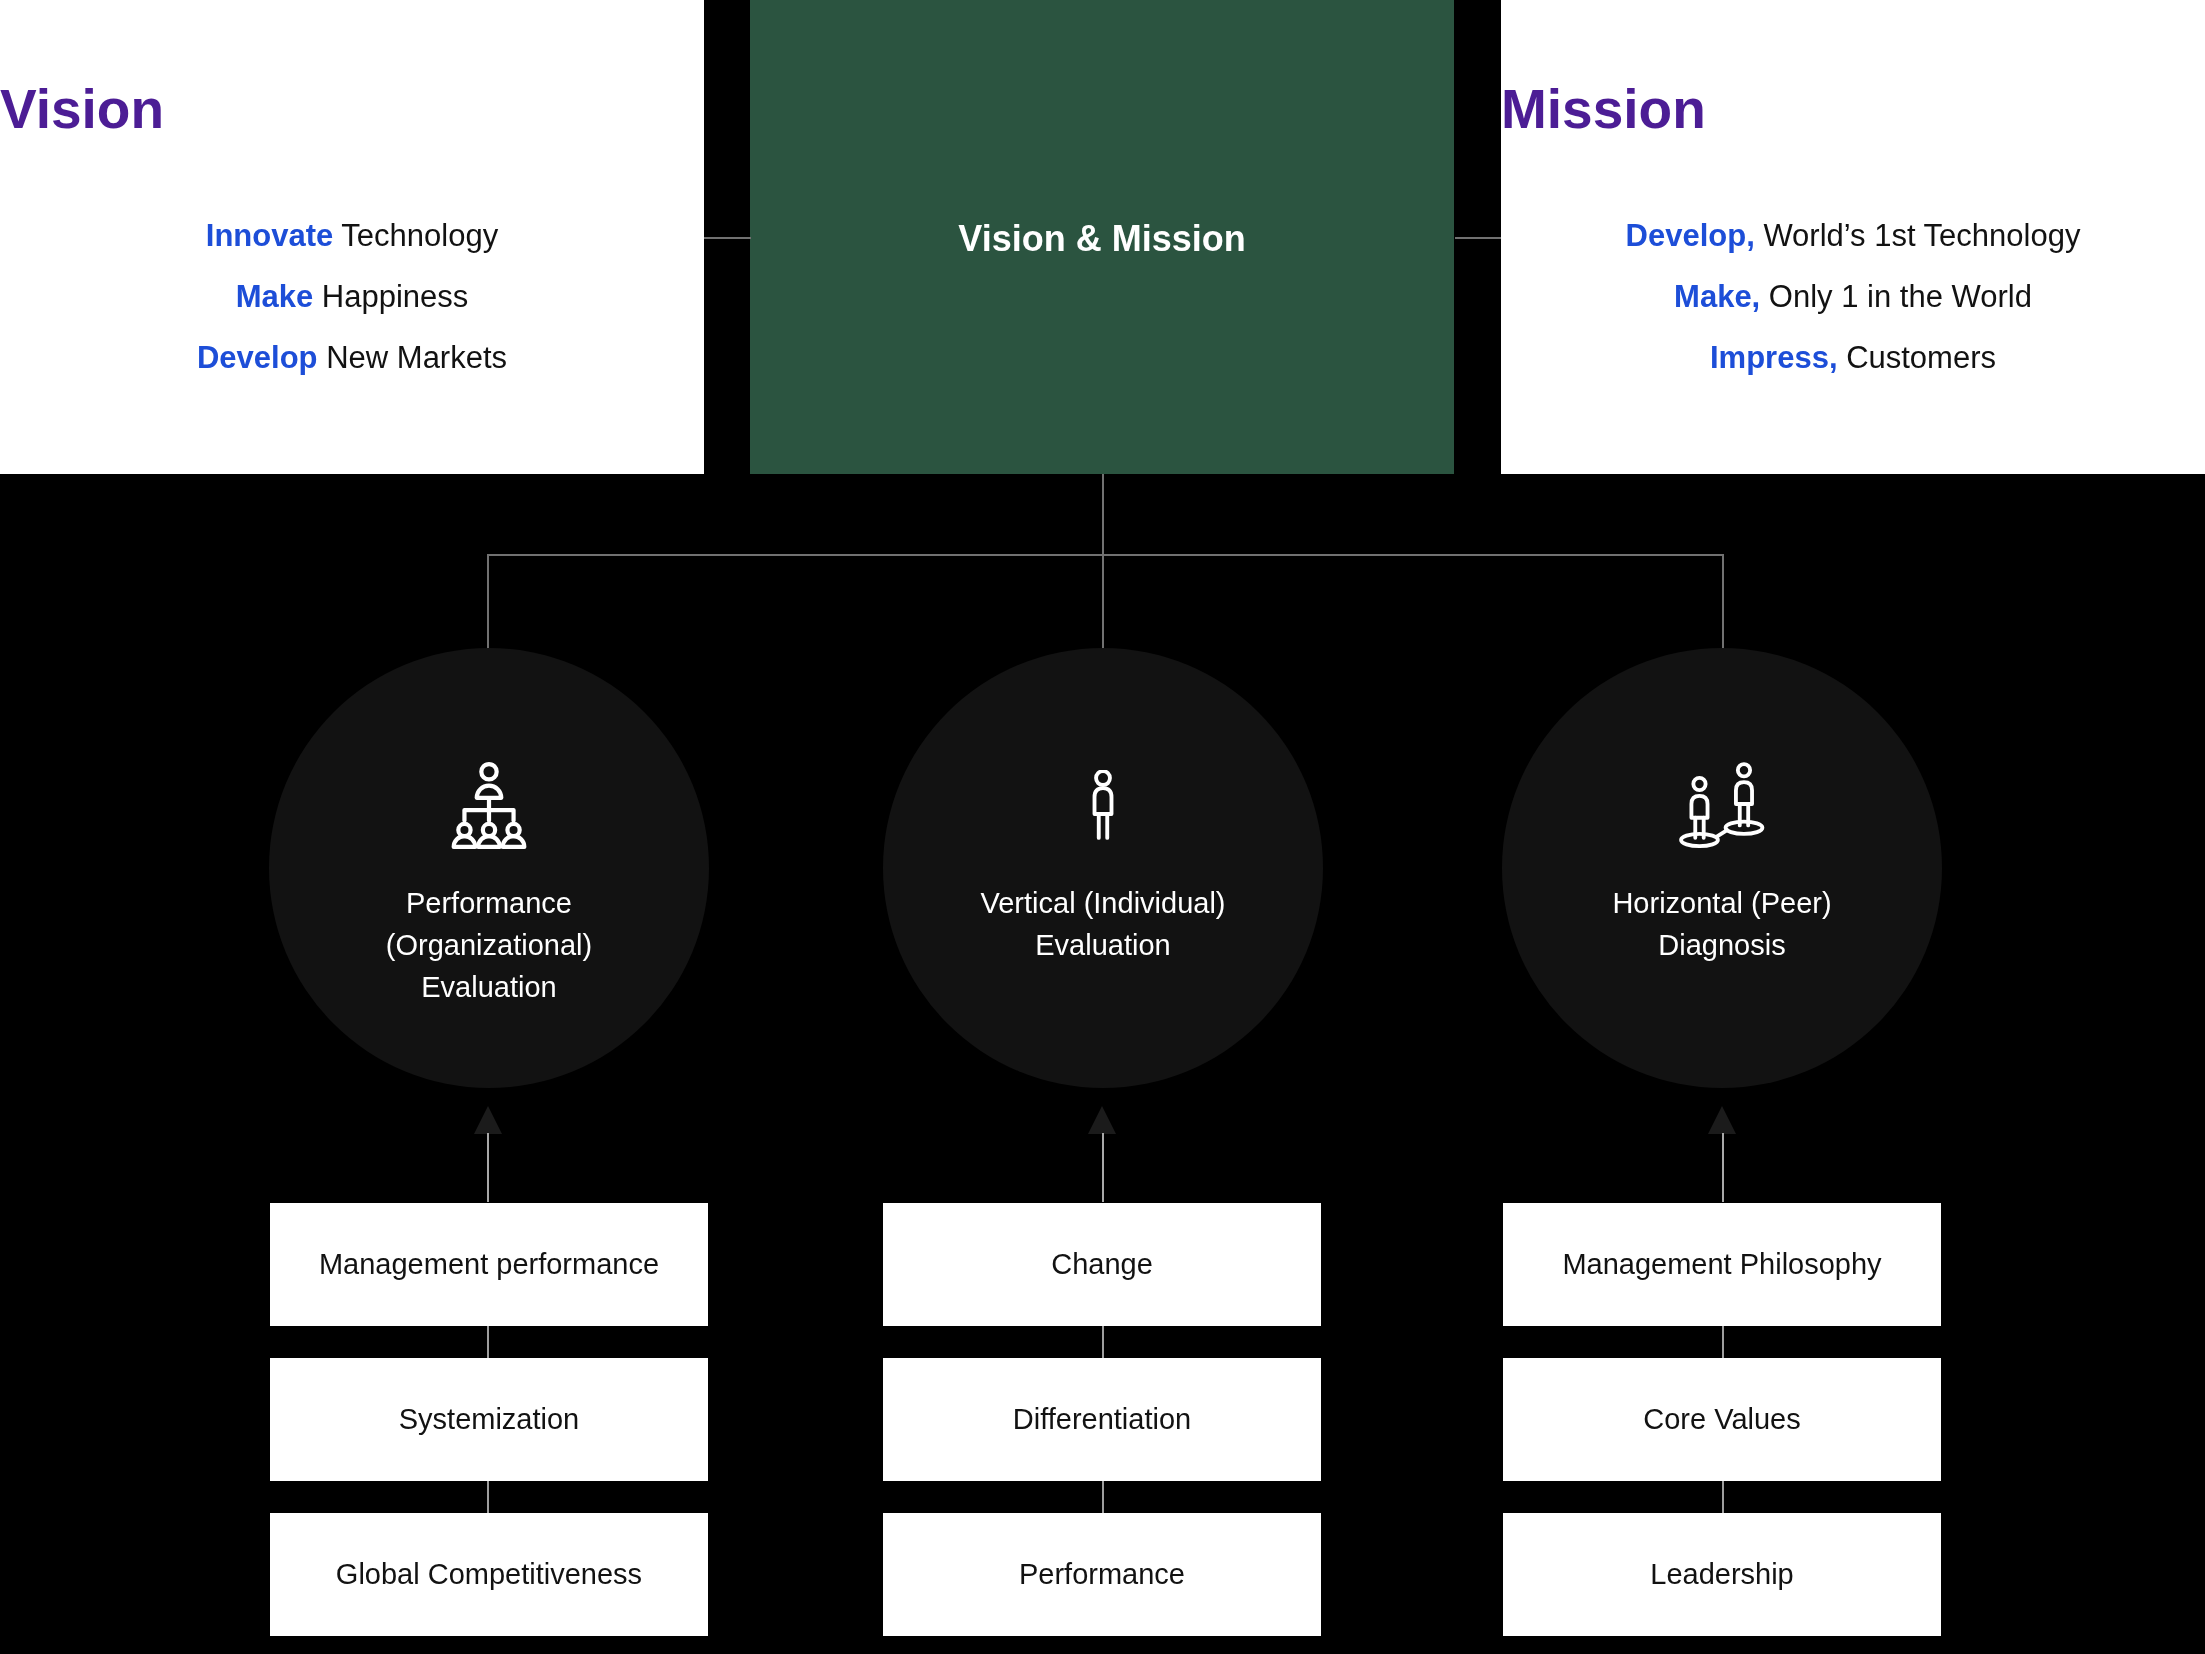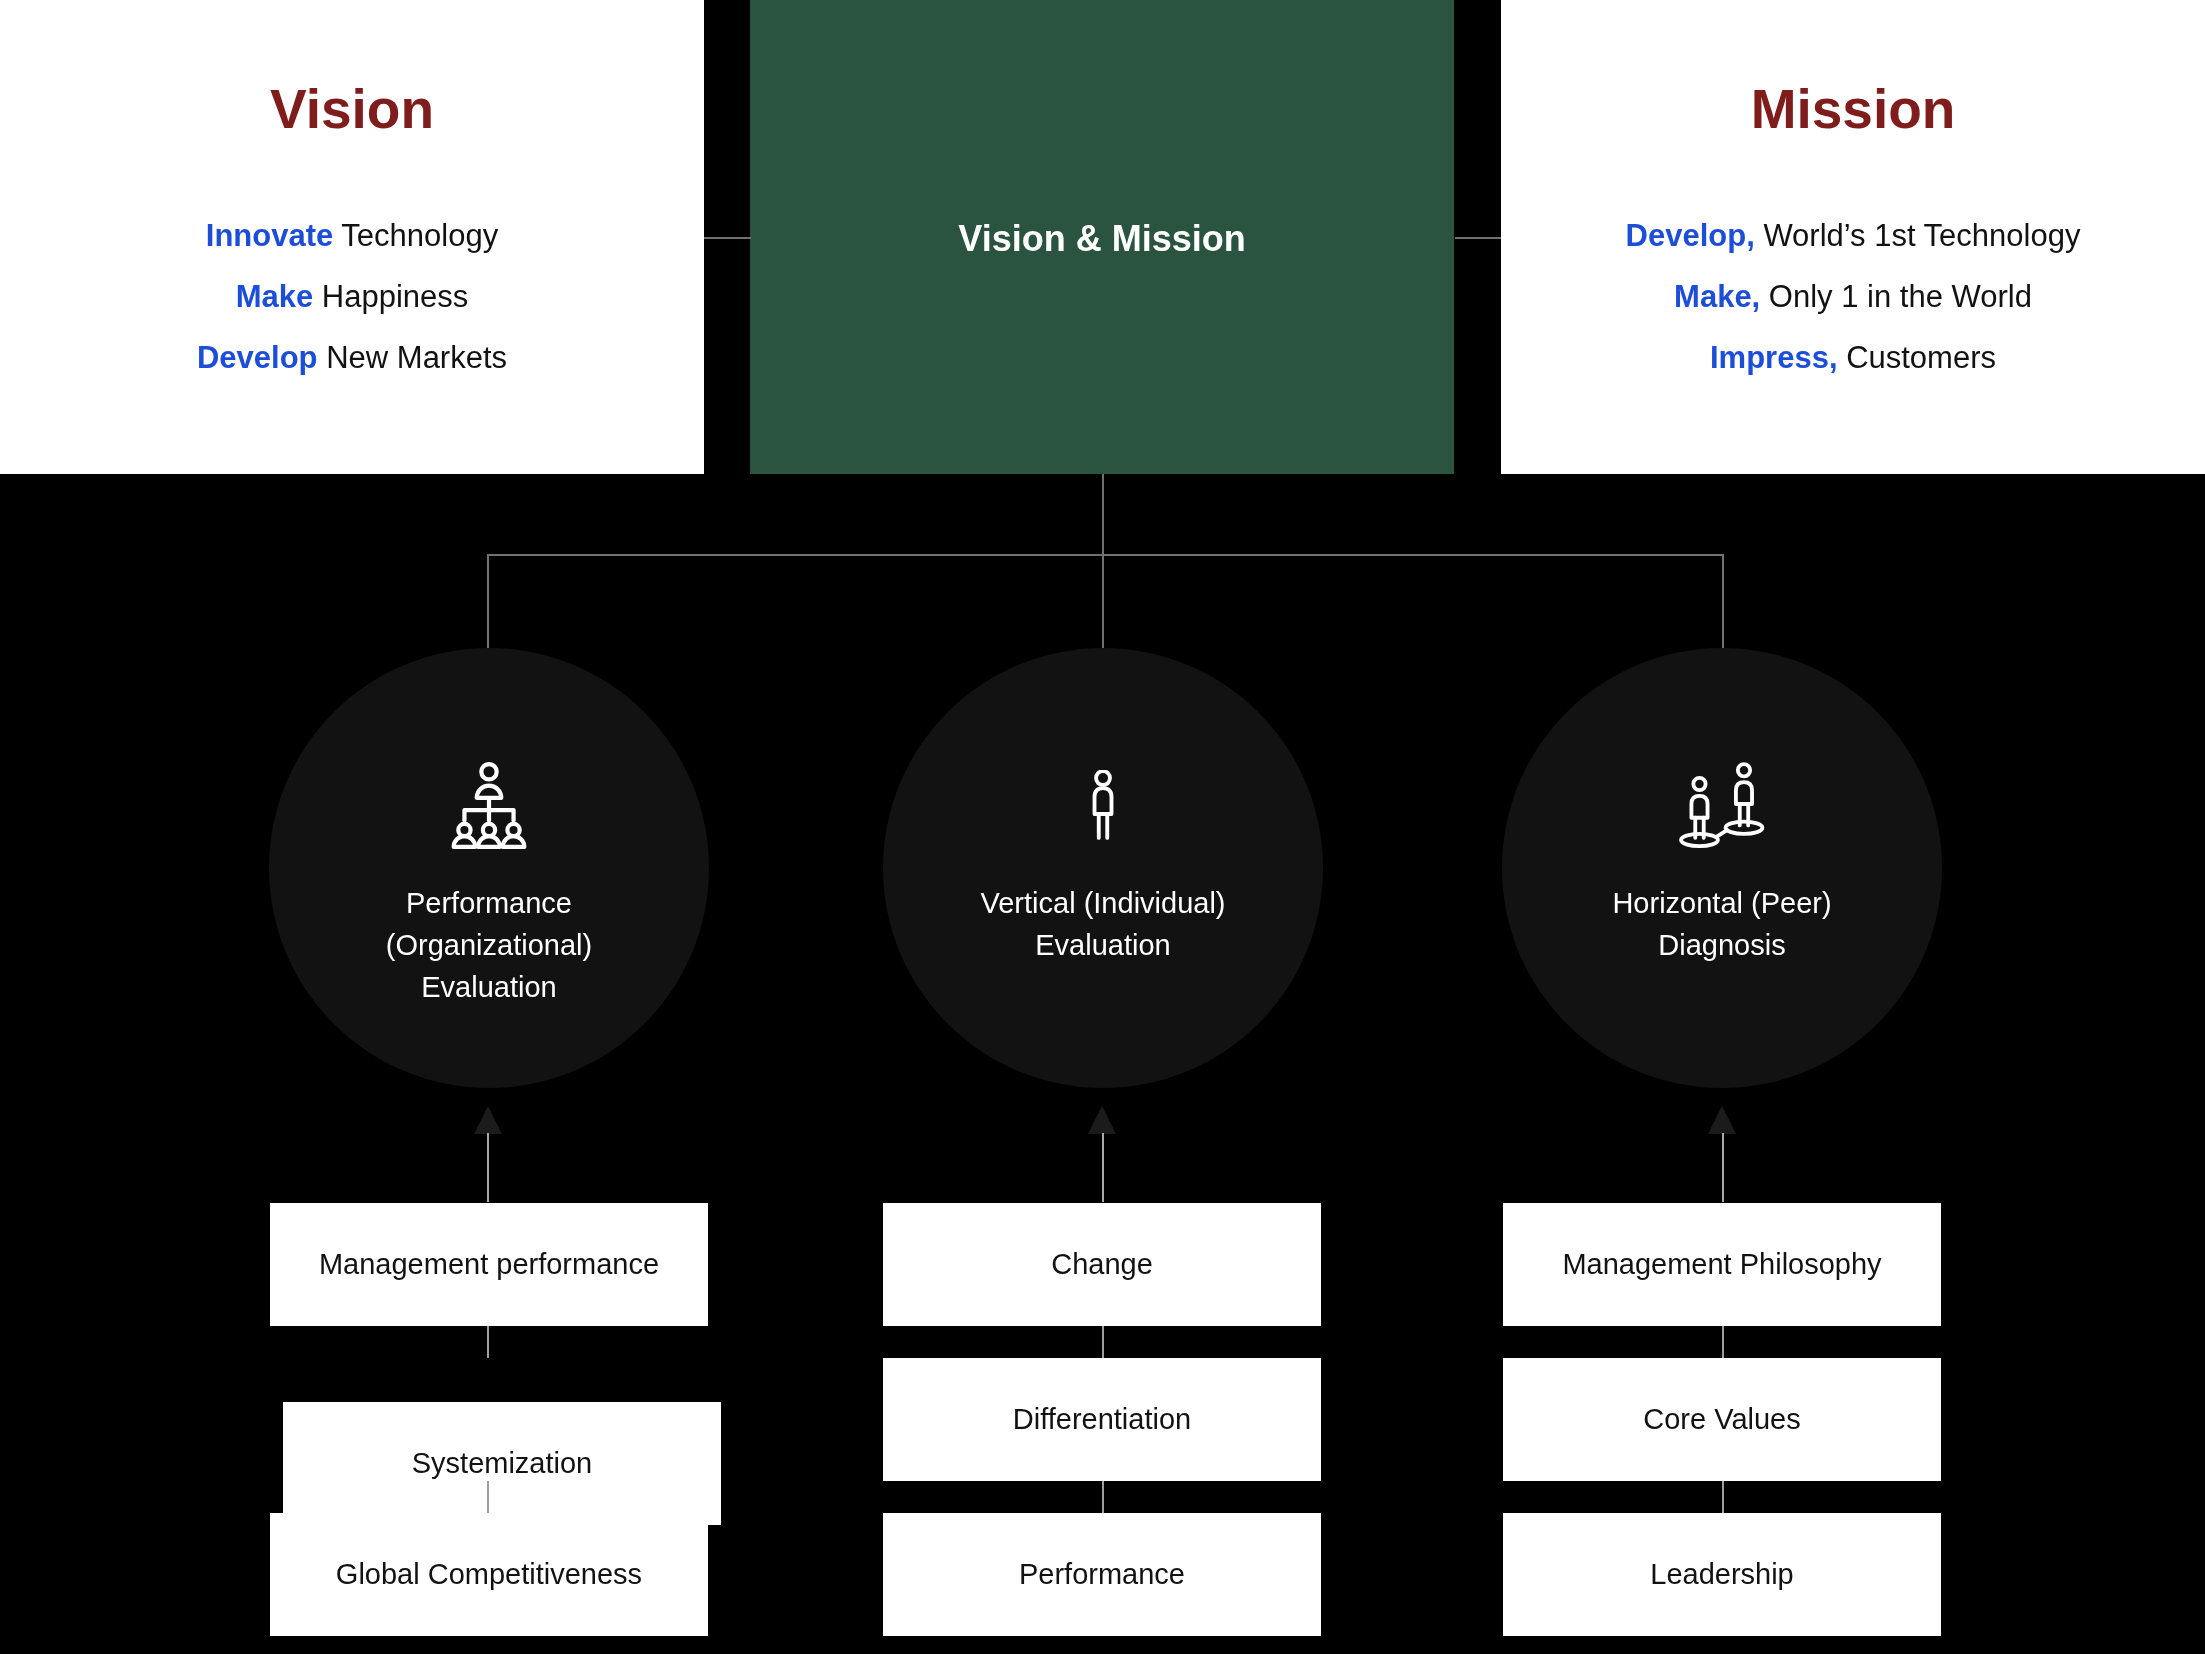--- a/index.html
+++ b/index.html
@@ -2,22 +2,22 @@
 <html style="font-size:12.3px"><head>
 <meta charset="utf-8">
 <style>
   html,body{margin:0;padding:0;background:#000;}
   .stage{
     position:relative;width:2205px;height:1655px;background:#000000;
     font-family:"Liberation Sans","DejaVu Sans",sans-serif;overflow:hidden;
   }
   
   .panel{position:absolute;top:0;height:474px;background:#FFFFFF;}
-  .ptitle{position:absolute;top:77px;left:0;width:100%;text-align:center;
-    font-size:55px;font-weight:700;color:#7f1d1d;margin:0;}
+  .ptitle{position:absolute;top:77px;left:0;width:100%;
+    font-size:55px;font-weight:700;color:#4c1d95;margin:0;}
   .plist{position:absolute;top:205px;left:0;width:100%;text-align:center;
     font-size:31px;line-height:61px;color:#121212;}
   .plist p{margin:0;}
   .lead{font-weight:700;color:#1d4ed8;}
   .green-box{position:absolute;left:750px;top:0;width:704px;height:474px;
     background:#2B5440;display:flex;align-items:center;justify-content:center;}
   .ctitle{font-size:36px;font-weight:700;color:#FFFFFF;padding-top:4.6px;}
   
   .hline,.vline{position:absolute;background:#717171;}
   
@@ -133,21 +133,21 @@
   <div class="arrow-line" style="left:487px;"></div>
   <div class="arrow-head" style="left:1088px;"></div>
   <div class="arrow-line" style="left:1102px;"></div>
   <div class="arrow-head" style="left:1708px;"></div>
   <div class="arrow-line" style="left:1722px;"></div>
 
   <div class="bbox" style="left:270px;top:1203px;">
     <span>Management performance</span>
   </div>
   <div class="box-connector" style="left:487px;top:1326px;"></div>
-  <div class="bbox" style="left:283px;top:1358px;margin-top:44px;">
+  <div class="bbox" style="left:270px;top:1358px;">
     <span>Systemization</span>
   </div>
   <div class="box-connector" style="left:487px;top:1481px;"></div>
   <div class="bbox" style="left:270px;top:1513px;">
     <span>Global Competitiveness</span>
   </div>
 
   <div class="bbox" style="left:883px;top:1203px;">
     <span>Change</span>
   </div>

